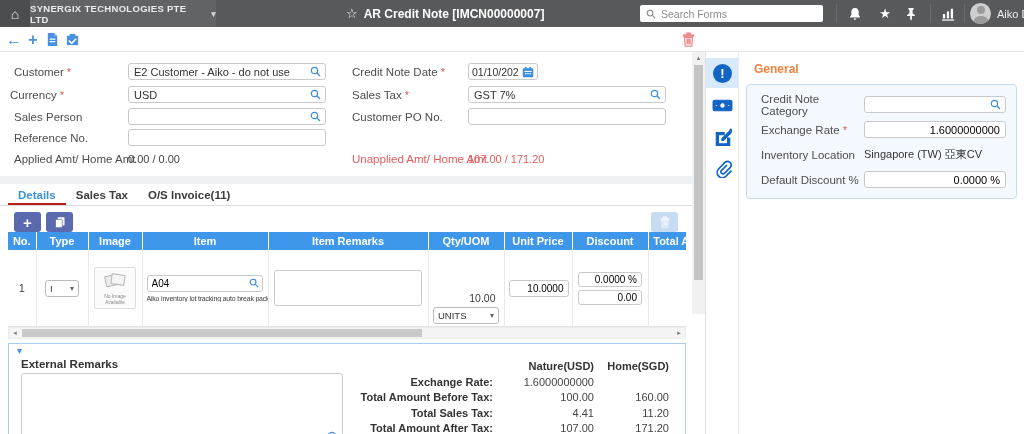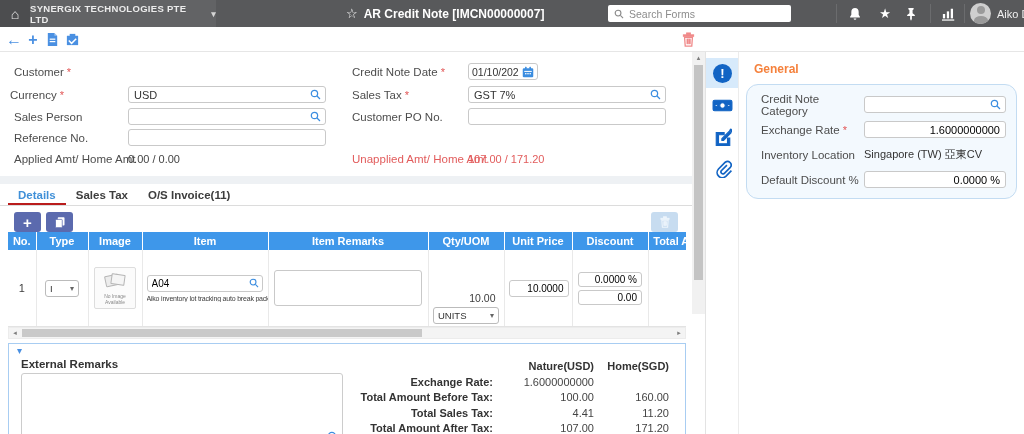--- a/index.html
+++ b/index.html
@@ -11,21 +11,21 @@
   .topbar { position:relative; height:27px; background:#58595b; }
   .home-btn { position:absolute; left:0; top:0; width:30px; height:27px; background:#4c4d4f;
     display:flex; align-items:center; justify-content:center; color:#e8e8e8; font-size:14px; cursor:pointer; }
   .company { position:absolute; left:30px; top:0; width:186px; height:27px; background:#626365;
     display:flex; align-items:center; justify-content:center; gap:8px; color:#ececec;
     font-size:9.5px; font-weight:bold; letter-spacing:.3px; cursor:pointer; }
   .company .caret { font-size:9px; color:#d5d5d5; }
   .tb-title { position:absolute; left:346px; top:0; height:27px; display:flex; align-items:center; gap:6px;
     color:#fff; font-size:12px; font-weight:bold; }
   .tb-title .fav { font-size:13px; font-weight:normal; cursor:pointer; }
-  .tb-search { position:absolute; left:608px; top:5px; width:183px; height:17px; background:#fff;
+  .tb-search { position:absolute; left:640px; top:5px; width:183px; height:17px; background:#fff;
     border-radius:2px; display:flex; align-items:center; gap:5px; padding:0 6px; cursor:text; }
   .tb-search svg { width:10px; height:10px; stroke:#8a8a8a; }
   .tb-search .ph { color:#8c8c8c; font-size:10.5px; }
   .tb-ico { position:absolute; top:0; height:27px; display:flex; align-items:center; justify-content:center;
     width:26px; color:#fff; cursor:pointer; }
   .tb-ico svg { width:14px; height:14px; fill:#fff; }
   .tb-sep { position:absolute; top:4px; width:1px; height:19px; background:#6b6c6e; }
   .tb-star { font-size:13px; color:#fff; }
   .avatar { position:absolute; left:970px; top:3px; width:21px; height:21px; border-radius:50%;
     background:#cfcfcf; overflow:hidden; cursor:pointer; }
@@ -143,21 +143,21 @@
   .strip-item { width:33px; height:30px; display:flex; align-items:center; justify-content:center;
     margin-bottom:2px; cursor:pointer; }
   .strip-item.selected { background:#d7eafb; }
   .strip-item svg { width:20px; height:20px; fill:#1264c4; stroke:#1264c4; }
   .alert-circle { width:19px; height:19px; border-radius:50%; background:#1264c4; color:#fff;
     font-weight:bold; font-size:13px; display:flex; align-items:center; justify-content:center; }
 
   
   .side-panel { flex:1; border-left:1px solid #ececec; background:#fff; padding:8px 7px 0 7px; }
   .sp-title { color:#f5813c; font-weight:bold; font-size:12px; padding:2px 0 8px 8px; }
-  .sp-box { border:1px solid #c3dcf2; border-radius:12px; background:#f3f9fe; padding:11px 10px 10px 10px; }
+  .sp-box { border:1px solid #c3dcf2; border-radius:4px; background:#f3f9fe; padding:11px 10px 10px 10px; }
   .sp-row { display:flex; align-items:center; height:17px; margin-bottom:8px; }
   .sp-row:last-child { margin-bottom:0; }
   .sp-row .lb { flex:1; color:#4d4d4d; padding-left:4px; }
   .sp-ctl { width:142px; position:relative; }
   .sp-ctl .inp2 { width:100%; height:17px; border:1px solid #c9c9c9; border-radius:3px; background:#fff;
     display:flex; align-items:center; }
   .sp-ctl input { flex:1; min-width:0; border:none; outline:none; background:transparent;
     font-family:"Liberation Sans",sans-serif; font-size:11px; padding:0 5px; }
   .sp-ctl input.num { text-align:right; }
   .sp-ctl svg { width:11px; height:11px; margin-right:4px; stroke:#3b8de0; cursor:pointer; }
@@ -305,20 +305,26 @@
       </div>
   </div>
 
   <div class="content">
 
     <div class="left-pane">
 
       <div class="form-area">
 
         <div class="flabel req" style="left:14px;top:14px"><span>Customer</span></div>
+        <div class="inp" style="left:128px;top:11px;width:198px">
+          <input value="E2 Customer - Aiko - do not use" style="">
+          <svg class="mag" fill="none">
+              <use href="#i-mag"></use>
+            </svg>
+        </div>
         <div class="flabel req" style="left:10px;top:37px"><span>Currency</span></div>
         <div class="inp" style="left:128px;top:34px;width:198px">
           <input value="USD" style="">
           <svg class="mag" fill="none">
               <use href="#i-mag"></use>
             </svg>
         </div>
         <div class="flabel" style="left:14px;top:59px"><span>Sales Person</span></div>
         <div class="inp" style="left:128px;top:56px;width:198px">
           <input value="" style="">

